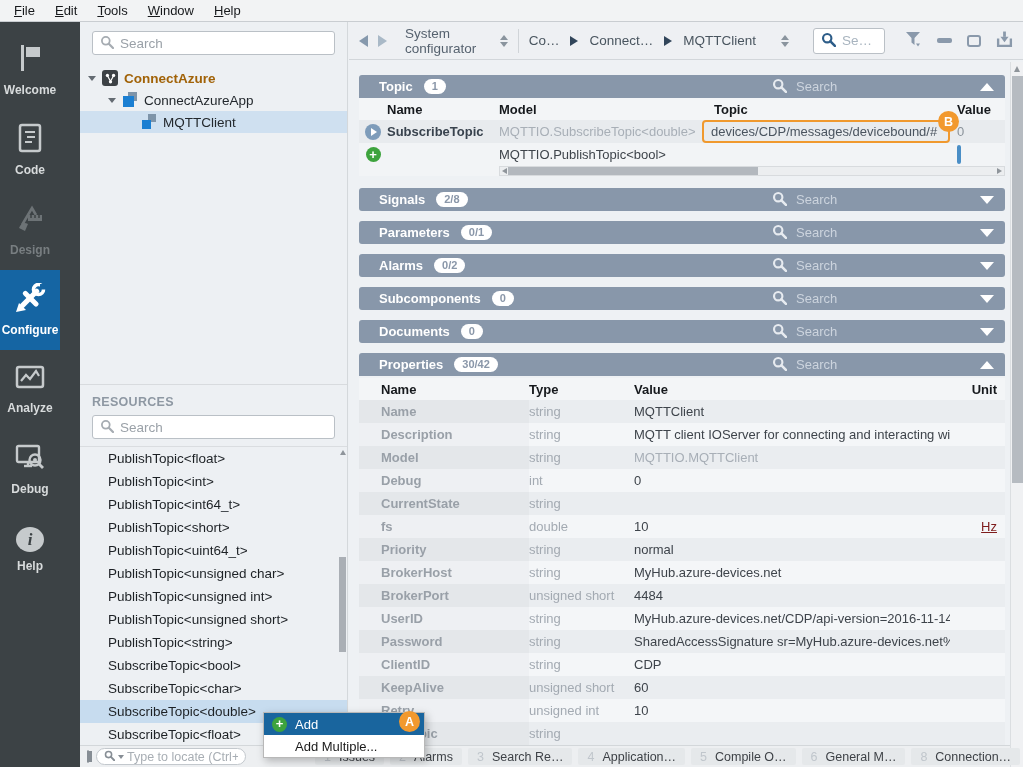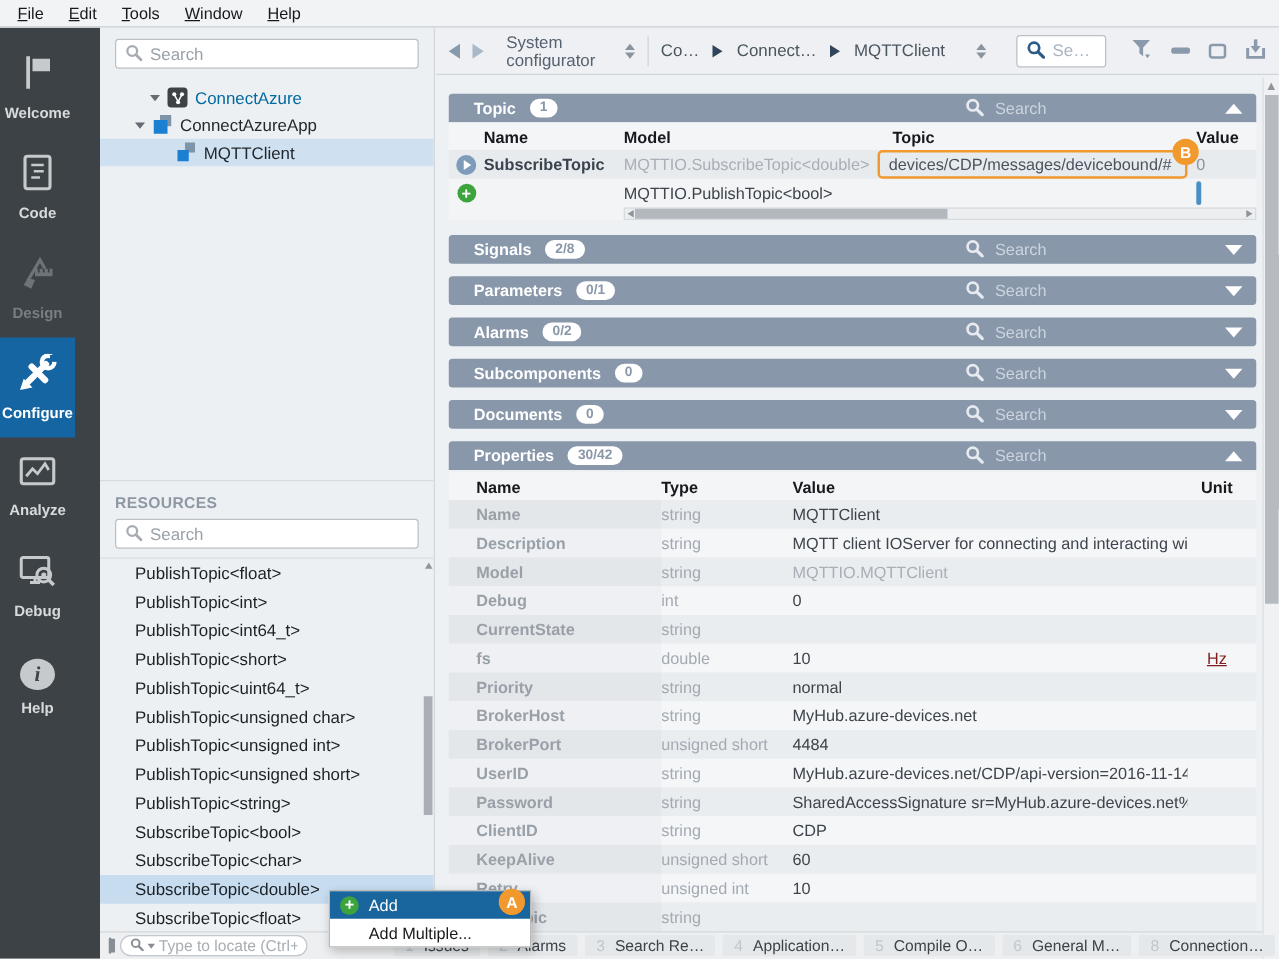--- a/index.html
+++ b/index.html
@@ -22,21 +22,21 @@
 
   
   .leftpanel { position:absolute; left:80px; top:22px; width:268px; bottom:22px; background:#edf0f3; border-right:1px solid #d4d8db; overflow:hidden; }
   .search-box { height:24px; background:#fff; border:1px solid #bac0c6; border-radius:3px; display:flex; align-items:center; padding:0 7px; gap:6px; color:#a6acb2; }
   .search-box input { border:none; outline:none; flex:1; font:inherit; font-size:13.5px; color:#333; background:transparent; min-width:0; }
   .search-box input::placeholder { color:#9aa1a8; }
   .tree-search { margin:9px 12px 0 12px; }
   .tree { margin-top:12px; }
   .tree-row { height:22px; display:flex; align-items:center; gap:6px; font-size:13.5px; color:#23282d; }
   .tree-row.selected { background:#cfe0f0; }
-  .tree-row.bold { font-weight:normal; color:#0369a1;padding-left:32px; }
+  .tree-row.bold { font-weight:bold; color:#a16207; }
   .t-caret { width:0; height:0; border-left:4.5px solid transparent; border-right:4.5px solid transparent; border-top:5.5px solid #646b72; margin-left:8px; }
   .ind1 { margin-left:28px; } .ind2 { margin-left:61px; }
   .proj-icon { width:16px; height:16px; background:#3d4246; border-radius:3px; display:flex; align-items:center; justify-content:center; }
   .comp-icon { width:16px; height:16px; position:relative; flex:none; }
   .comp-icon .back { position:absolute; right:1px; top:0; width:9px; height:9px; background:#7e94a9; }
   .comp-icon .front { position:absolute; left:1px; bottom:1px; width:11px; height:11px; background:#1b7fd2; }
   .comp-icon.small .back { width:8px; height:8px; } .comp-icon.small .front { width:9px; height:9px; }
 
   .resources { position:absolute; top:362px; left:0; right:0; bottom:0; border-top:1px solid #d8dbde; }
   .res-title { font-weight:bold; color:#8e98a3; font-size:12.5px; letter-spacing:.3px; padding:10px 12px 6px; }
@@ -98,21 +98,21 @@
   .coach { position:absolute; width:21px; height:21px; border-radius:50%; background:#f2992e; color:#fff; font-weight:bold; font-size:12.5px; display:flex; align-items:center; justify-content:center; z-index:3; }
   .coach.b { right:-11px; top:-11px; }
   .checkbox { width:13px; height:13px; border:2px solid #4a8ec6; border-radius:2px; background:#fff; }
   .hscroll { height:10px; margin-left:140px; background:#eceef0; border:1px solid #d8dbde; display:flex; align-items:center; position:relative; }
   .hthumb { position:absolute; left:8px; width:250px; height:8px; background:#b3b8be; }
   .harr { width:0; height:0; border-top:3.5px solid transparent; border-bottom:3.5px solid transparent; position:absolute; }
   .harr.l { border-right:5px solid #8f959b; left:2px; } .harr.r { border-left:5px solid #8f959b; right:2px; }
 
   
   .phead { display:flex; height:22px; align-items:center; font-weight:bold; color:#16191d; background:#f3f5f7; margin-top:2px; }
-  .p-name { width:170px; padding-left:22px; } .p-type { width:105px; } .p-value { flex:1; white-space:nowrap; overflow:hidden; } .p-unit { width:55px; text-align:center; padding-right:8px; }
+  .p-name { width:170px; padding-left:22px; } .p-type { width:105px; } .p-value { flex:1; white-space:nowrap; overflow:hidden; } .p-unit { width:55px; text-align:right; padding-right:8px; }
   .prow { display:flex; height:23px; align-items:center; }
   .prow.odd { background:#eaedf0; } .prow.even { background:#f4f6f8; }
   .prow .p-name { align-self:stretch; display:flex; align-items:center; color:#99a0a8; font-weight:bold; }
   .prow.odd .p-name { background:#e4e7ea; } .prow.even .p-name { background:#eef0f3; }
   .prow .p-type { color:#a3aab2; }
   .prow .p-value { color:#3e444b; }
   .prow .p-value.m-muted { color:#a8afb7; }
   .prow .p-unit { color:#7f1d1d;text-decoration:underline; }
 
   

